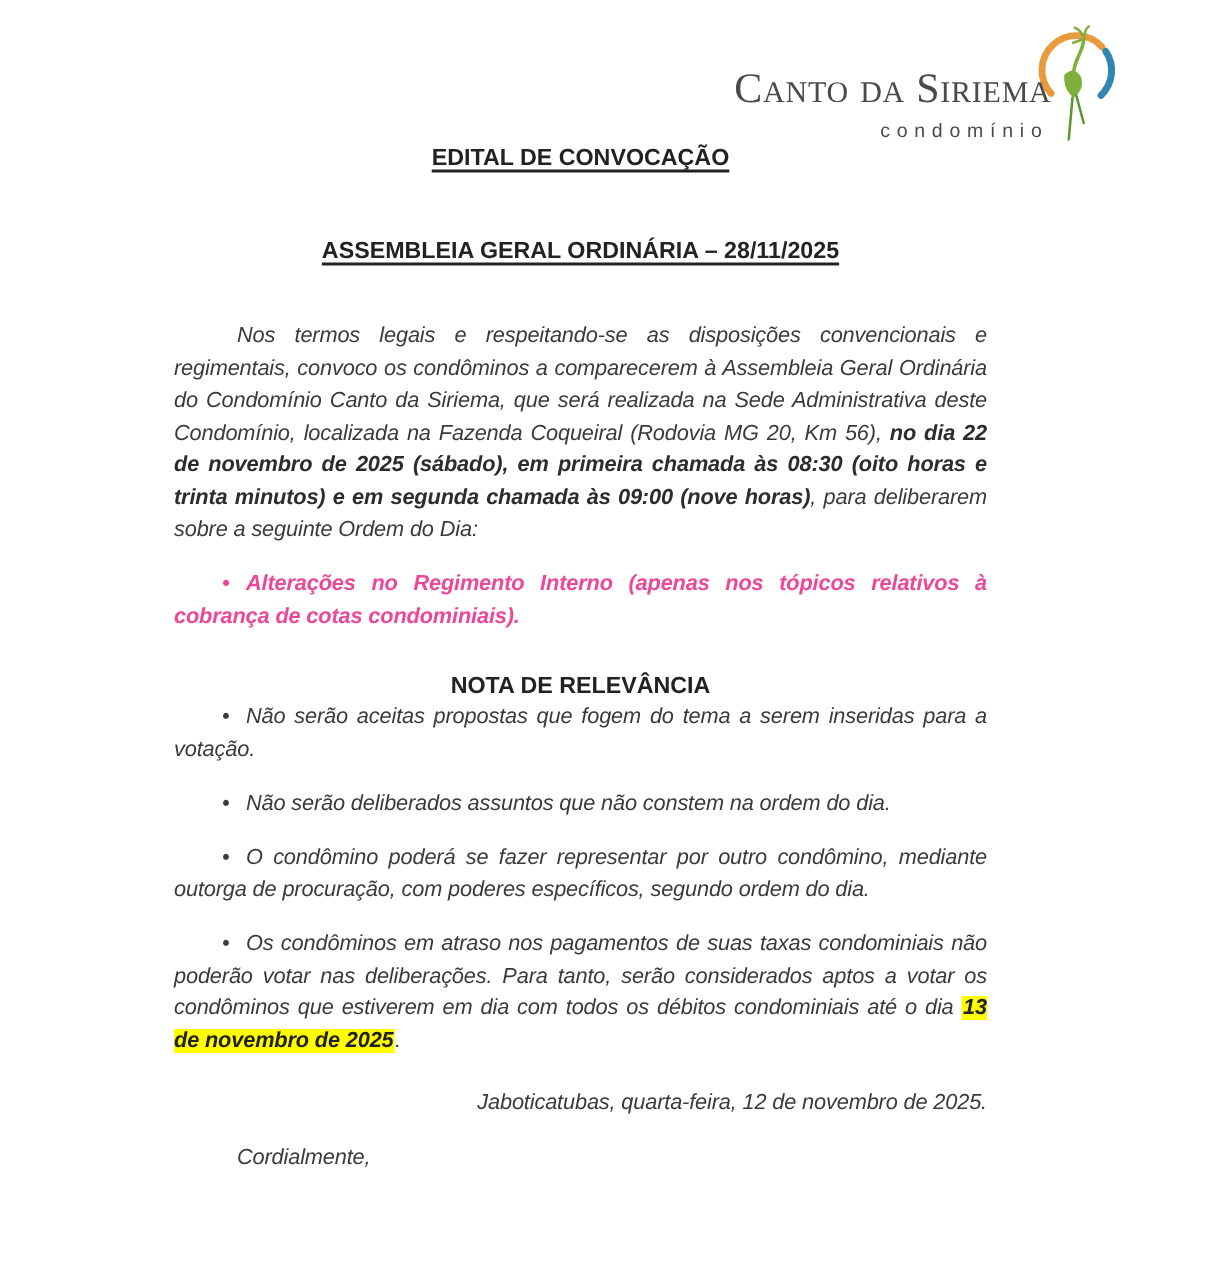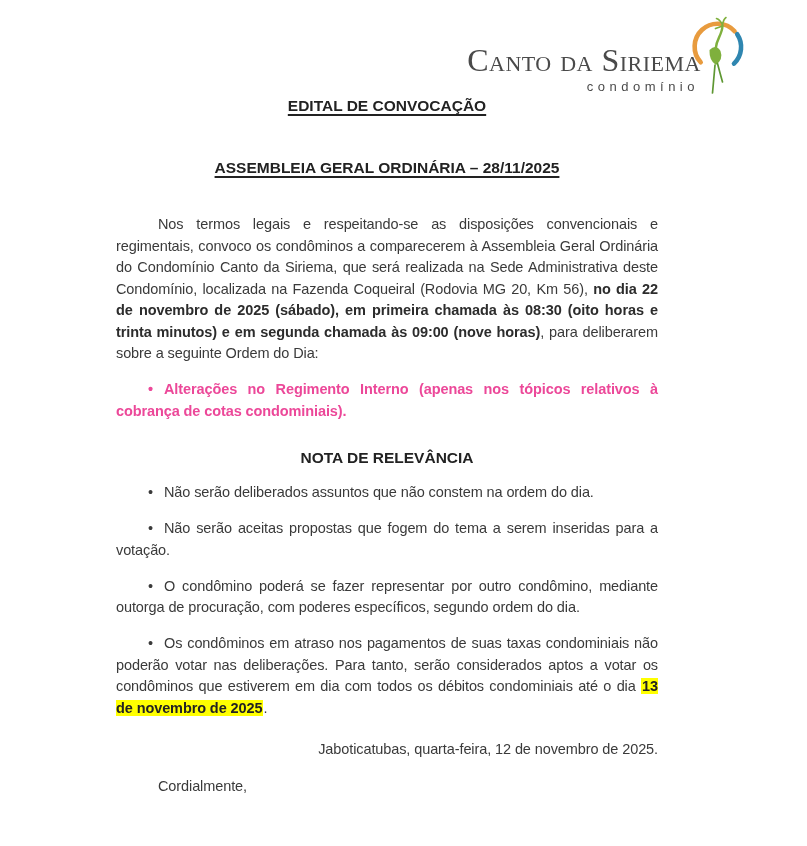--- a/index.html
+++ b/index.html
@@ -25,21 +25,21 @@
     text-align: right;
     margin-top: 32px;
     margin-right: -12px;
     position: relative;
     z-index: 2;
   }
   .brand-name {
     font-family: "Liberation Serif", serif;
     font-variant: small-caps;
     font-weight: 400;
-    font-size: 32px;
+    font-size: 28px;
     line-height: 28px;
     color: var(--text-gray, #4a4a4a);
     letter-spacing: 0.5px;
     white-space: nowrap;
     margin-left: 31px;
   }
   .brand-sub {
     font-family: "Liberation Sans", sans-serif;
     font-size: 13px;
     letter-spacing: 4.5px;
@@ -74,20 +74,21 @@
     text-decoration-thickness: 1.5px;
     text-underline-offset: 3px;
   }
   .title     { margin-top: 96px; }
   .subtitle1 { margin-top: 42px; }
   .subtitle2 { margin-top: 14px; }
 
   .para {
     line-height: 21.5px;
     text-align: justify;
+    font-style: italic;
   }
   .intro { margin-top: 36px; text-indent: 42px; }
   .bold  { font-weight: bold; color: #2c2c2c; }
 
   .bullet-para { text-indent: 32px; }
   .bullet-char { display: inline; margin-right: 11px; }
 
   .agenda { margin-top: 6px; font-weight: bold; color: #ec4899; }
 
   .nota-heading { margin-top: 26px; }
@@ -142,23 +143,23 @@
     <span class="underlined">ASSEMBLEIA GERAL ORDINÁRIA – 28/11/2025</span>
   </div>
 
 
   <p class="para intro"><span>Nos termos legais e respeitando-se as disposições convencionais e regimentais, convoco os condôminos a comparecerem à Assembleia Geral Ordinária do Condomínio Canto da Siriema, que será realizada na Sede Administrativa deste Condomínio, localizada na Fazenda Coqueiral (Rodovia MG 20, Km 56), </span><span class="bold">no dia 22 de novembro de 2025 (sábado), em primeira chamada às 08:30 (oito horas e trinta minutos) e em segunda chamada às 09:00 (nove horas)</span><span>, para deliberarem sobre a seguinte Ordem do Dia:</span></p>
 
   <p class="para bullet-para agenda"><span class="bullet-char">•</span><span>Alterações no Regimento Interno (apenas nos tópicos relativos à cobrança de cotas condominiais).</span></p>
 
   <div class="doc-heading nota-heading">NOTA DE RELEVÂNCIA</div>
 
+  <p class="para bullet-para nota-item"><span class="bullet-char">•</span><span>Não serão aceitas propostas que fogem do tema a serem inseridas para a votação.</span></p>
+
   <p class="para bullet-para nota-item-first"><span class="bullet-char">•</span><span>Não serão deliberados assuntos que não constem na ordem do dia.</span></p>
-
-  <p class="para bullet-para nota-item"><span class="bullet-char">•</span><span>Não serão aceitas propostas que fogem do tema a serem inseridas para a votação.</span></p>
 
   <p class="para bullet-para nota-item"><span class="bullet-char">•</span><span>O condômino poderá se fazer representar por outro condômino, mediante outorga de procuração, com poderes específicos, segundo ordem do dia.</span></p>
 
   <p class="para bullet-para nota-item"><span class="bullet-char">•</span><span>Os condôminos em atraso nos pagamentos de suas taxas condominiais não poderão votar nas deliberações. Para tanto, serão considerados aptos a votar os condôminos que estiverem em dia com todos os débitos condominiais até o dia </span><span class="hl">13 de novembro de 2025</span><span>.</span></p>
 
   <p class="para place-date">Jaboticatubas, quarta-feira, 12 de novembro de 2025.</p>
 
   <p class="para salutation">Cordialmente,</p>
 
 </div>

